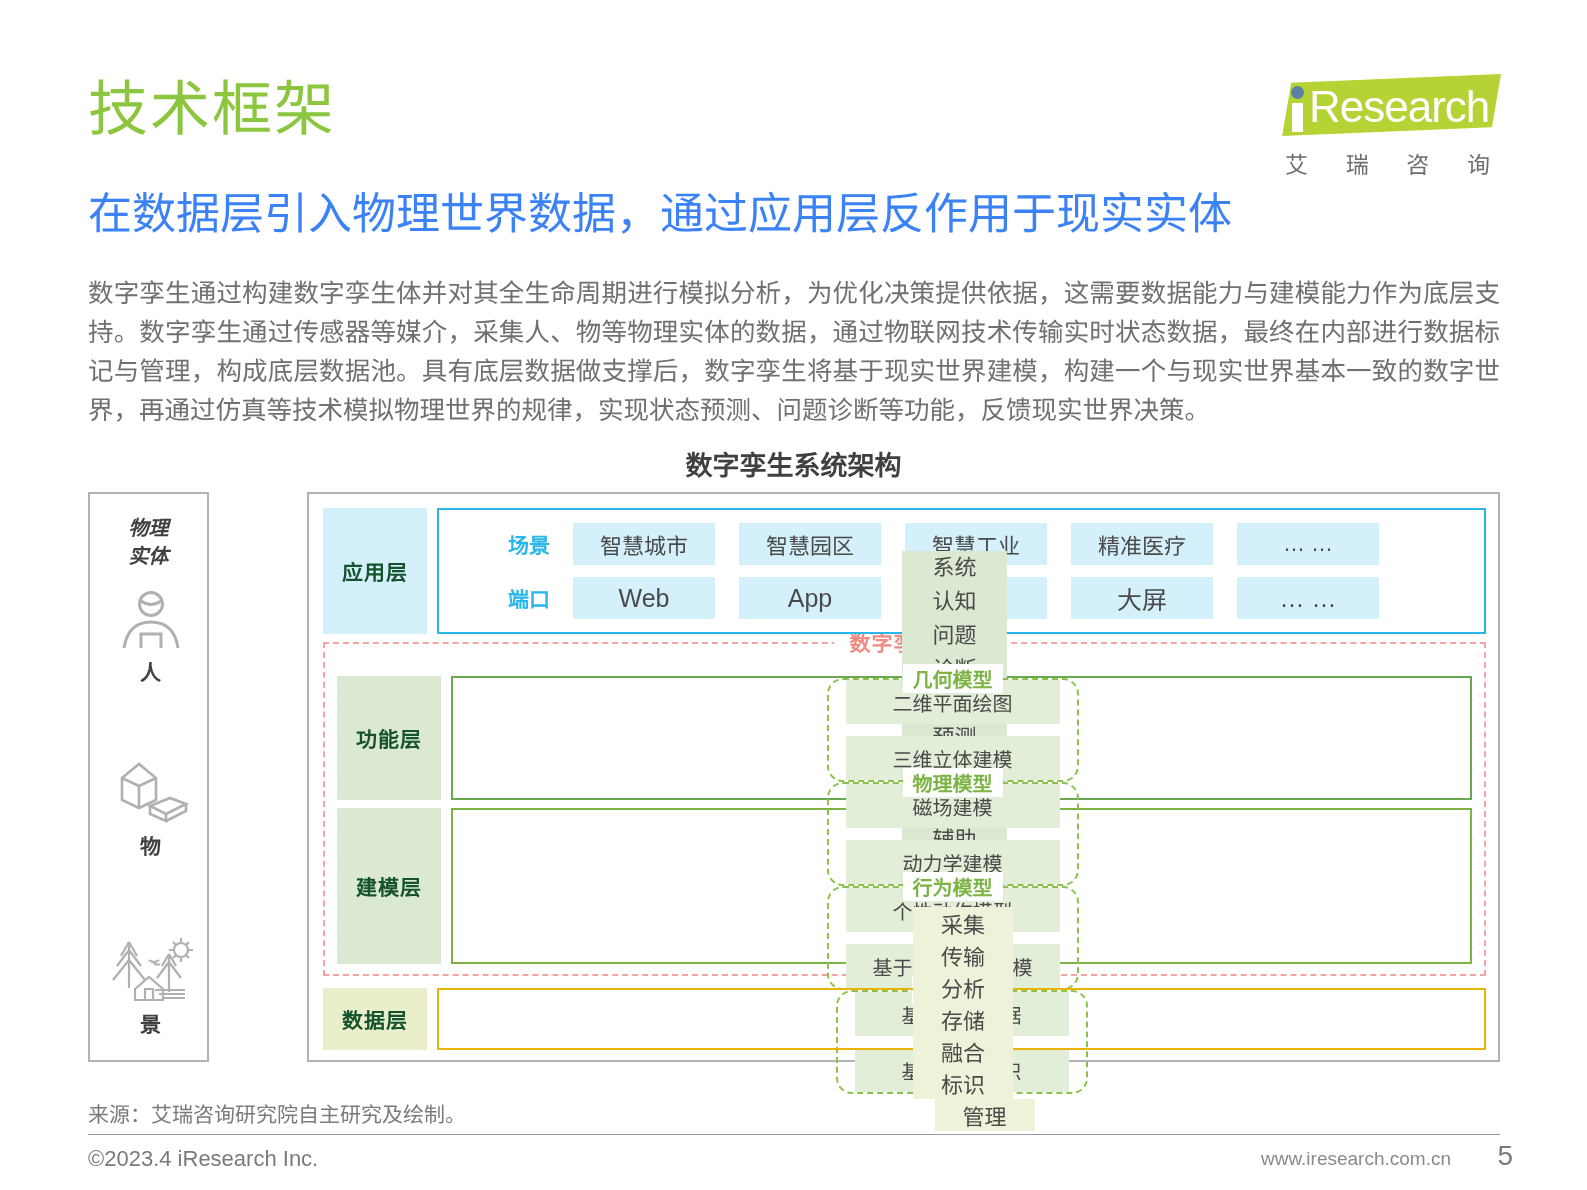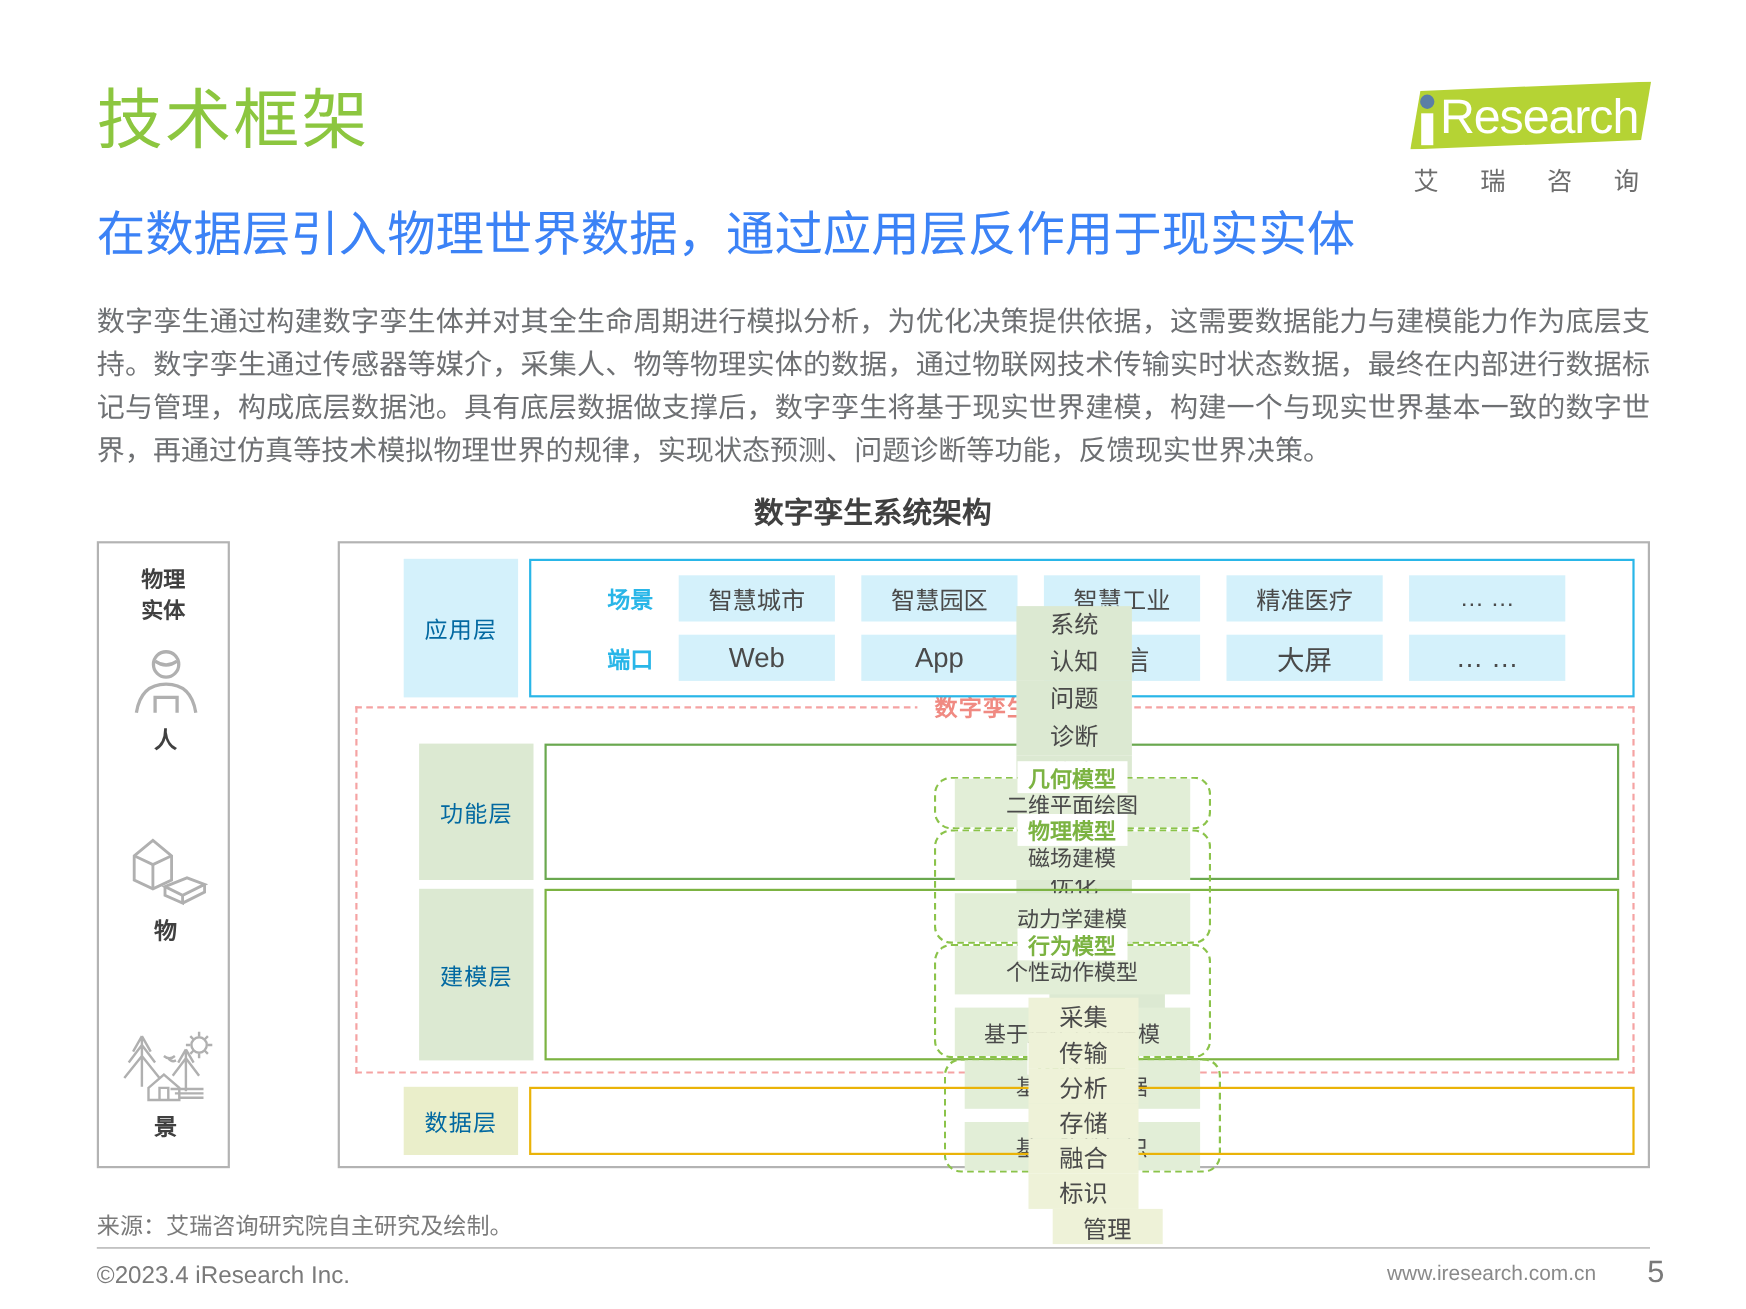--- a/index.html
+++ b/index.html
@@ -68,21 +68,21 @@
   .diagram { position: absolute; left: 88px; top: 492px; width: 1412px; height: 578px; }
 
   
   .phys-col {
     position: absolute; left: 0; top: 0; width: 121px; height: 570px;
     border: 2px solid #b3b3b3; background: #fff;
     display: flex; flex-direction: column; align-items: center;
   }
   .phys-title {
     margin-top: 20px; font-size: 20px; font-weight: bold; color: #404040;
-    line-height: 28px; text-align: center;
+    line-height: 28px; text-align: center; font-style: italic;
   }
   .phys-item { position: absolute; left: 0; width: 121px; text-align: center; }
   .phys-item .lbl { font-size: 21px; font-weight: bold; color: #404040; margin-top: 4px; }
   .icon-svg { display: block; margin: 0 auto; }
 
   
   .arrow-col { position: absolute; left: 121px; top: 0; width: 100px; height: 570px; }
   .arrow-grp { position: absolute; width: 100px; text-align: center; }
   .arrow-grp .atxt { font-size: 21px; color: #595959; line-height: 30px; }
   .arrow-line { position: relative; height: 20px; }
@@ -90,21 +90,21 @@
   
   .main-panel {
     position: absolute; left: 219px; top: 0; width: 1193px; height: 570px;
     border: 2px solid #b3b3b3; background: #fff;
   }
 
   
   .layer-row { position: absolute; display: flex; }
   .layer-tag {
     width: 104px; display: flex; align-items: center; justify-content: center;
-    font-size: 21px; font-weight: normal; color: #0369a1; letter-spacing: 1px; margin-left: 44px;
+    font-size: 21px; font-weight: bold; color: #14532d; letter-spacing: 1px;
   }
   .layer-body { flex: 1; margin-left: 10px; display: flex; flex-direction: column; justify-content: center; padding-left: 46px; }
 
   
   .tag-app { background: #d4f1fb; }
   .app-body { border: 2.5px solid #29b6e8; }
   .app-line { display: flex; align-items: center; height: 42px; }
   .app-line + .app-line { margin-top: 12px; }
   .app-key {
     width: 88px; text-align: center; font-size: 21px; font-weight: bold; color: #29b6e8;
@@ -312,20 +312,21 @@
         </div>
       </div>
 
       <div class="layer-row" style="left:28px; top:314px; width:1135px; height:156px;">
         <div class="layer-tag tag-mdl">建模层</div>
         <div class="layer-body mdl-body">
 
           <div class="mdl-group">
             <span class="mdl-group-title">几何模型</span>
             <div class="mdl-cell">二维平面绘图</div>
+            <div class="mdl-cell">三维立体建模</div>
           </div>
 
           <div class="mdl-group">
             <span class="mdl-group-title">物理模型</span>
             <div class="mdl-cell">磁场建模</div>
             <div class="mdl-cell">动力学建模</div>
           </div>
 
           <div class="mdl-group">
             <span class="mdl-group-title">行为模型</span>

